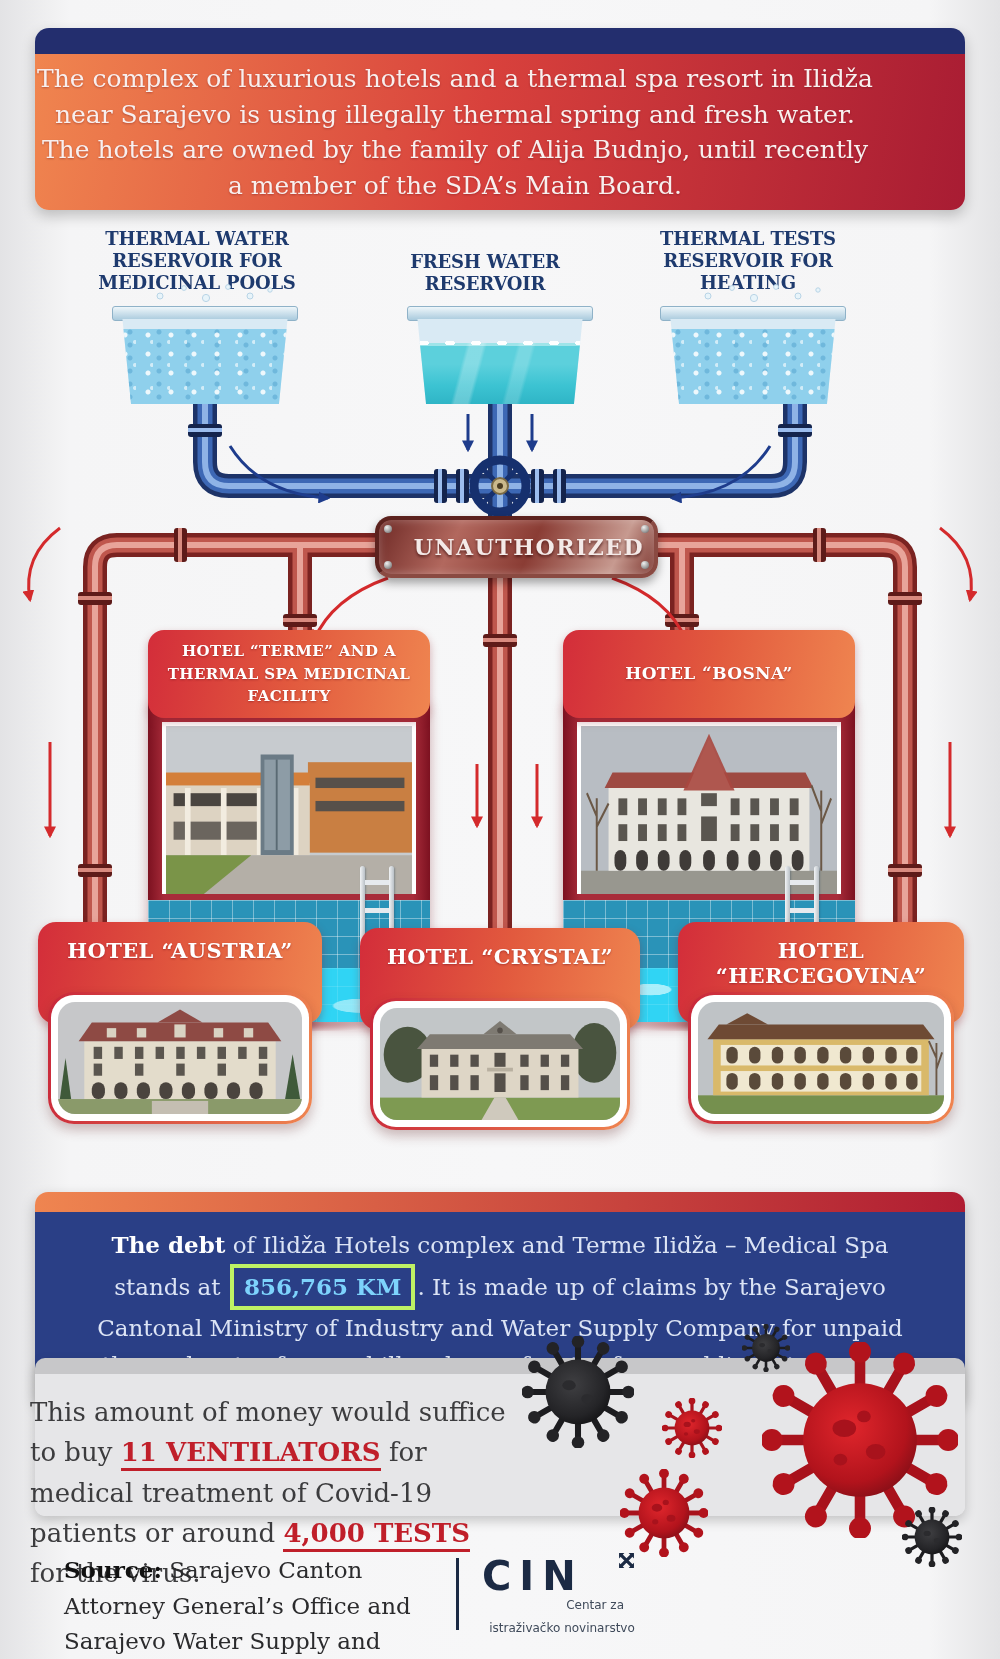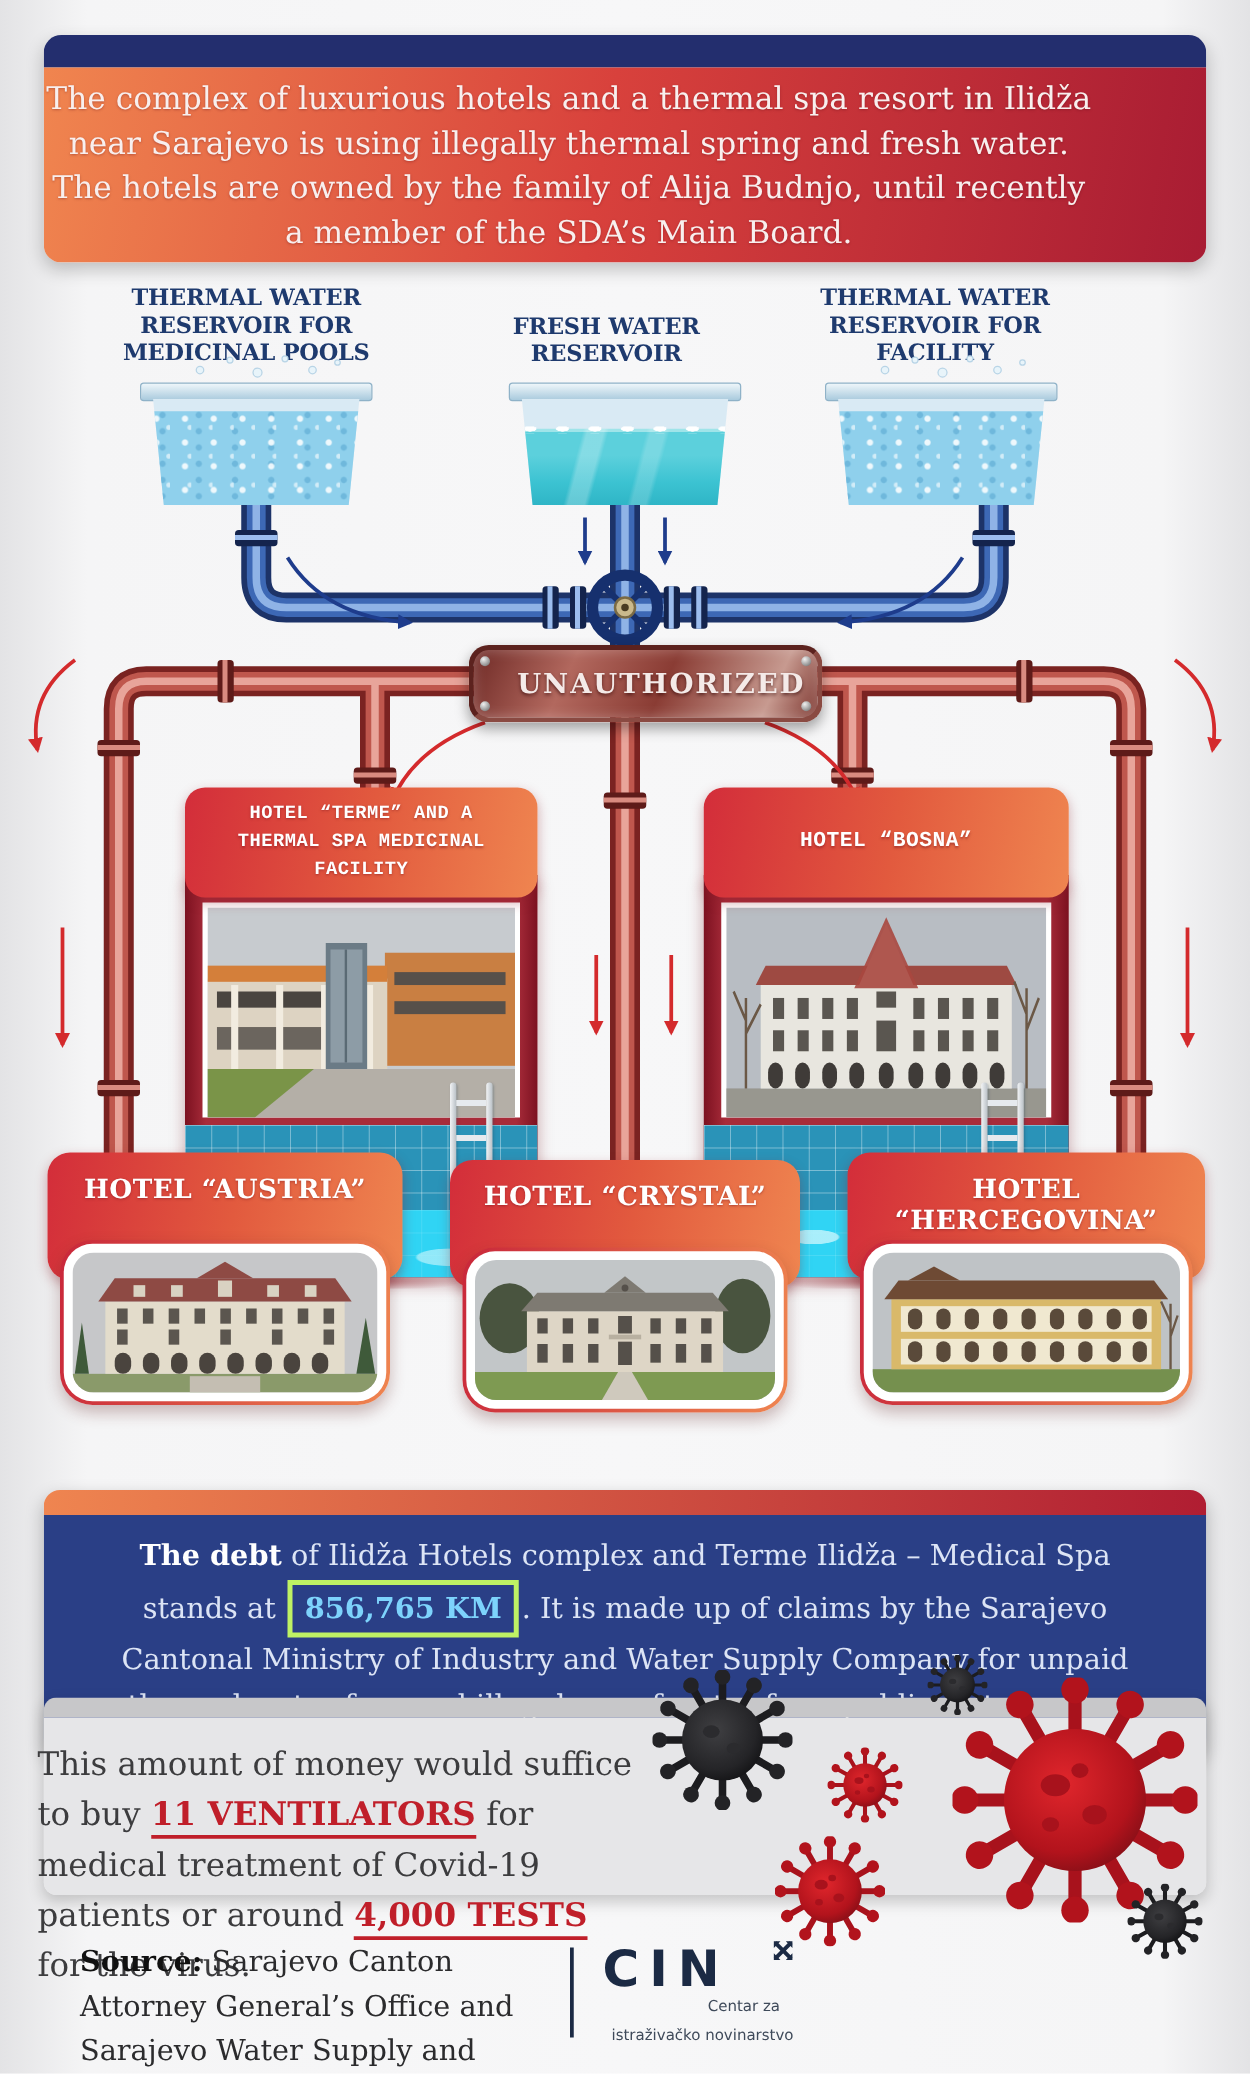--- a/index.html
+++ b/index.html
@@ -45,21 +45,21 @@
     display:flex;align-items:center;justify-content:center;z-index:6;padding-left:25px;}
   .sign .signtext{color:#f4eae8;font-weight:bold;font-size:22px;letter-spacing:1.5px;
     text-shadow:0 2px 3px rgba(50,8,8,.65);}
   .screw{position:absolute;width:8px;height:8px;border-radius:50%;
     background:radial-gradient(circle at 35% 30%,#f0f0f0,#8d8d8d 70%,#555);}
   
   .card-top{position:absolute;z-index:4;}
   .banner{position:relative;z-index:2;border-radius:16px;height:88px;
     background:linear-gradient(100deg,#d32d3a 0%,#e25a3e 52%,#ef8550 100%);
     box-shadow:0 4px 9px rgba(140,30,40,.35);
-    display:flex;align-items:center;justify-content:center;padding:0 16px;text-align:center;font-family:Liberation Mono, monospace;}
+    display:flex;align-items:center;justify-content:center;padding:0 16px;text-align:center;}
   .banner .btext{color:#fff;font-weight:bold;font-size:15px;line-height:1.5;letter-spacing:.4px;
     text-shadow:0 1px 2px rgba(120,20,30,.5);}
   .banner .btext.big{font-size:17px;}
   .ribbon-body{position:relative;z-index:1;margin-top:-18px;padding-top:22px;
     background:linear-gradient(90deg,#7c1120,#a82c3a 6%,#a82c3a 94%,#7c1120);
     border-radius:0 0 36px 36px;overflow:hidden;box-shadow:0 6px 12px rgba(120,20,30,.35);}
   .photo-wrap{margin:0 14px;background:#fff;padding:4px 4px 0 4px;}
   .photo{display:block;width:100%;height:168px;}
   .card-shadow{position:absolute;left:8%;right:8%;bottom:-9px;height:12px;
     background:radial-gradient(50% 100% at 50% 50%, rgba(150,30,40,.5), transparent 70%);}
@@ -298,21 +298,21 @@
 
   <div class="header">
     <div class="navybar"></div>
     <div class="gradbody">
       <div class="headtext">The complex of luxurious hotels and a thermal spa resort in Ilidža near Sarajevo is using illegally thermal spring and fresh water. The hotels are owned by the family of Alija Budnjo, until recently a member of the SDA’s Main Board.</div>
     </div>
   </div>
 
   <div class="res-label" style="left:82px;top:228px">THERMAL WATER RESERVOIR FOR MEDICINAL POOLS</div>
   <div class="res-label" style="left:370px;top:251px">FRESH WATER RESERVOIR</div>
-  <div class="res-label" style="left:633px;top:228px">THERMAL WATER RESERVOIR FOR FACILITY</div>
+  <div class="res-label" style="left:633px;top:228px">THERMAL TESTS RESERVOIR FOR HEATING</div>
 
   <div class="tank" style="left:112px;top:306px;z-index:2">
     <div class="rim"></div>
       <div class="tbody">
         <div class="water-thermal"></div>
       </div>
   </div>
   <div class="tank" style="left:407px;top:306px;z-index:2">
     <div class="rim"></div>
       <div class="tbody">

